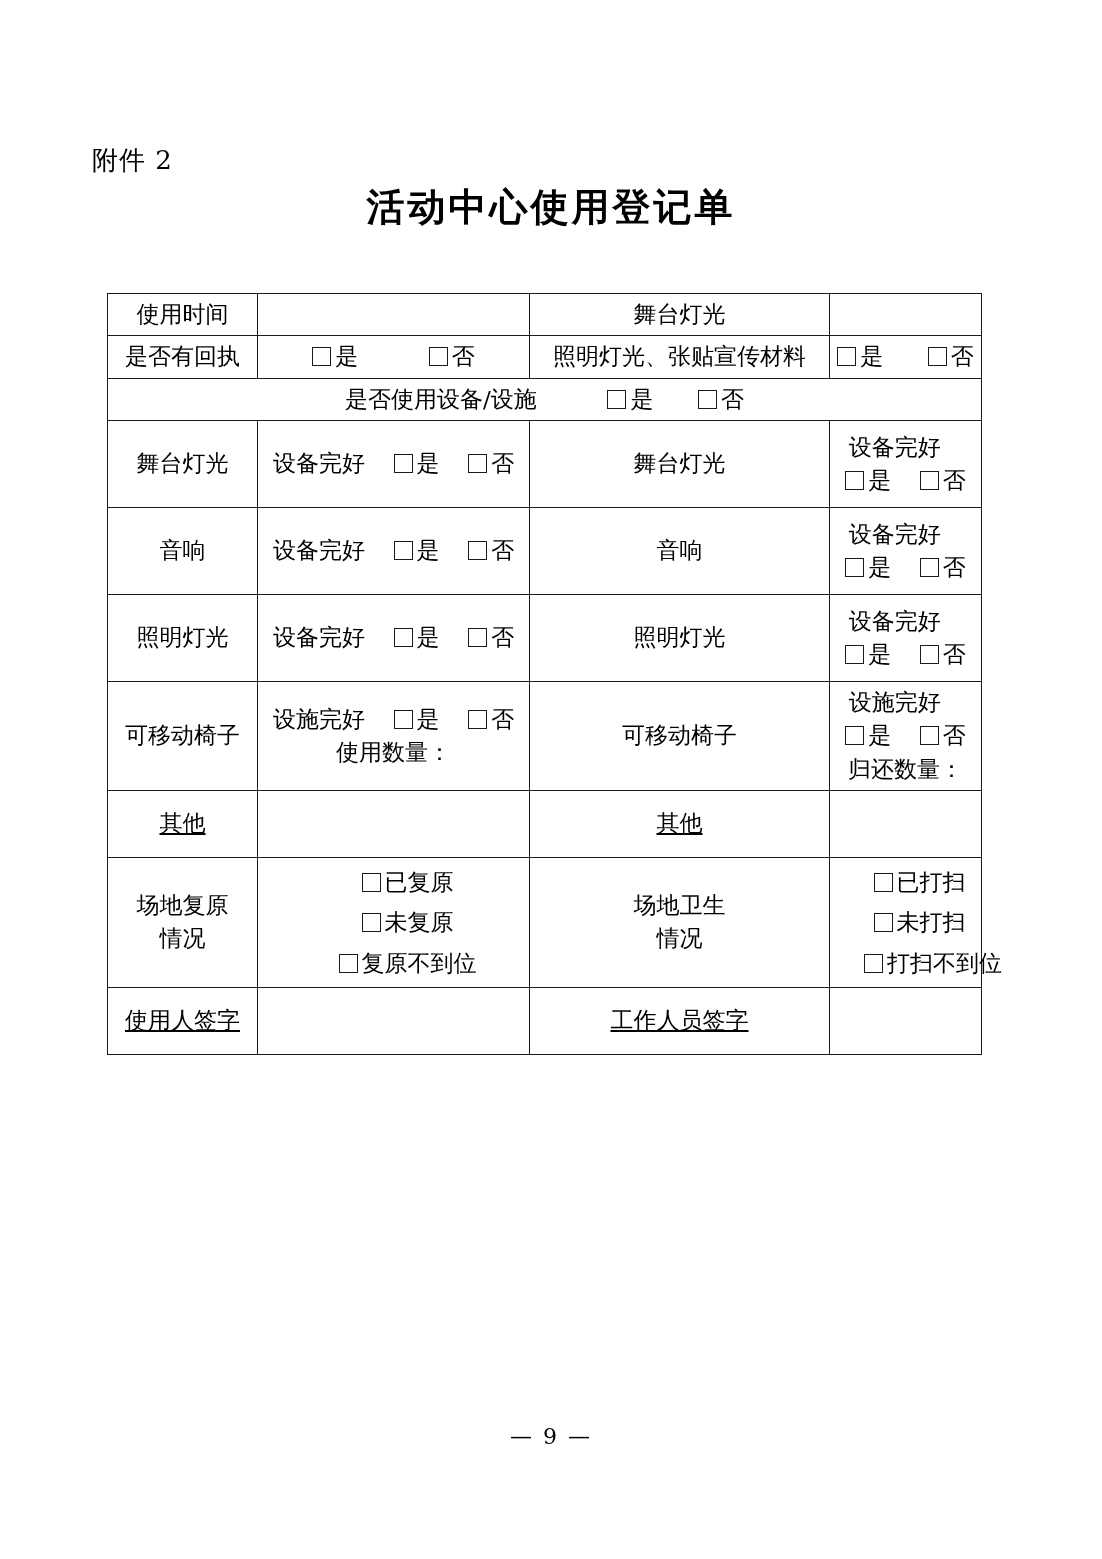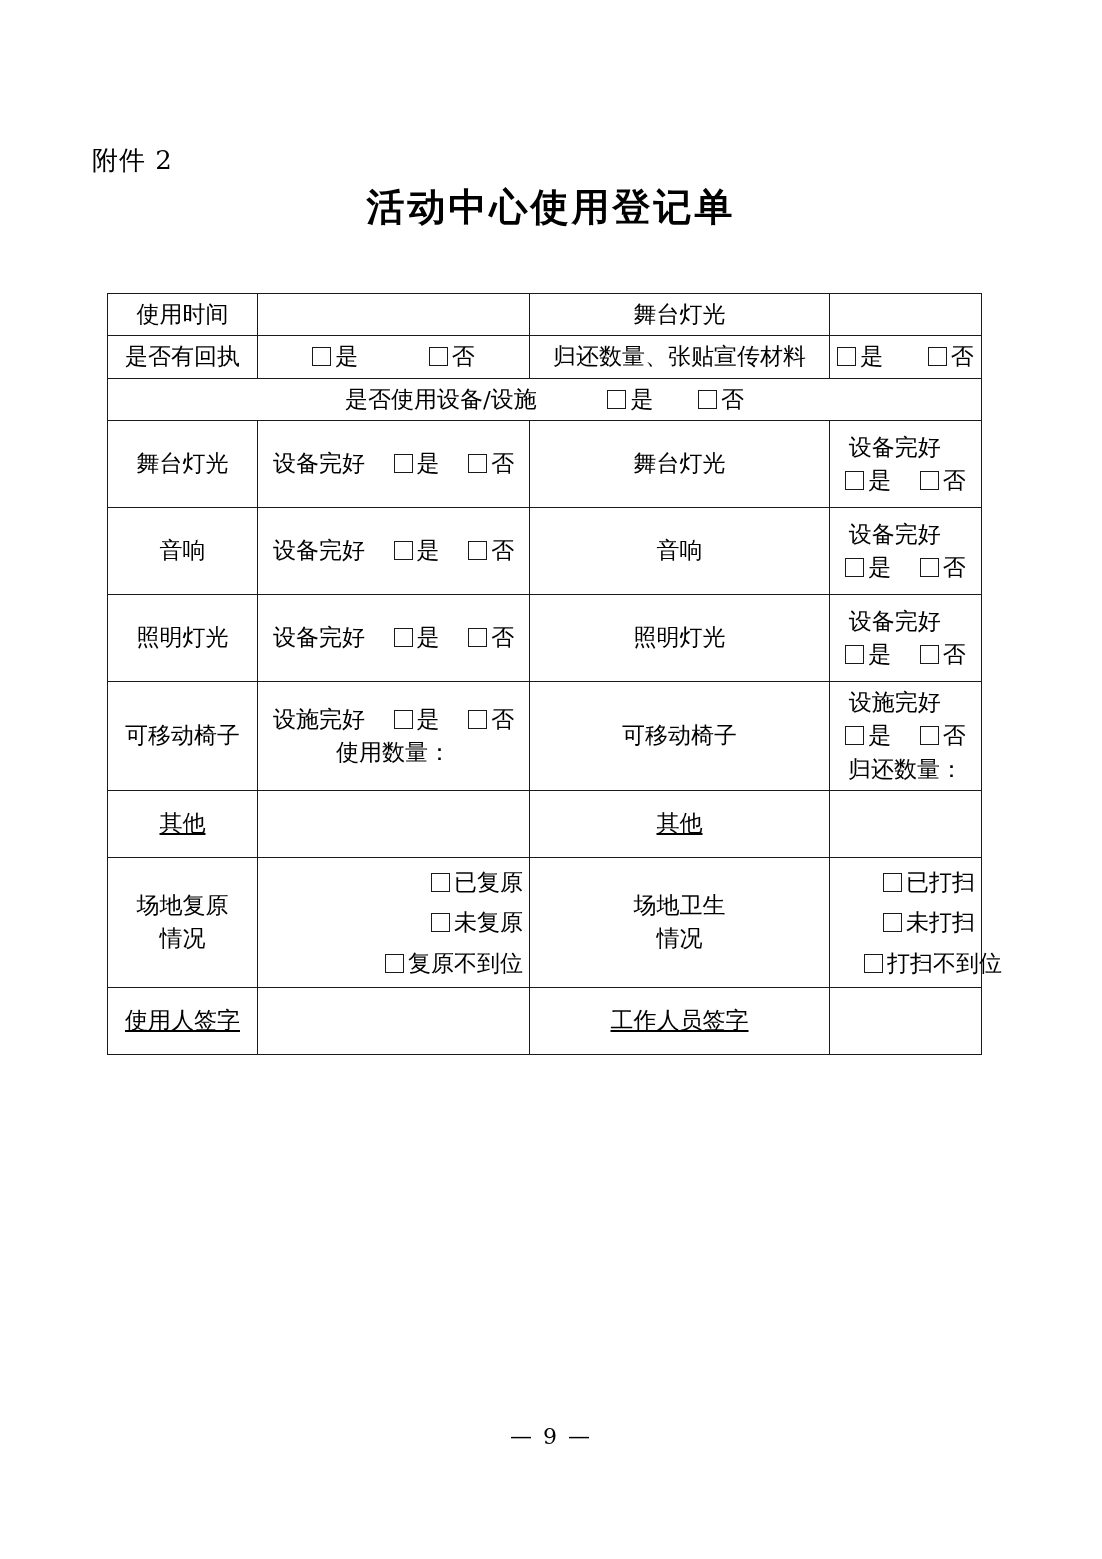--- a/index.html
+++ b/index.html
@@ -70,21 +70,21 @@
     border: 1.6px solid #1a1a1a;
     vertical-align: -2px;
     margin-right: 4px;
     background: #fff;
   }
   .sp-lg { display: inline-block; width: 56px; }
   .sp-md { display: inline-block; width: 30px; }
   .sp-sm { display: inline-block; width: 14px; }
   .left-line {
     display: block;
-    text-align: right;
+    text-align: center;
     padding-left: 28px;
     line-height: 1.75;
   }
   .two-line {
     line-height: 1.7;
   }
   .row-tall td { height: 78px; }
   .row-mid td { height: 58px; text-decoration: underline; }
   .footer {
     position: absolute;
@@ -122,21 +122,21 @@
       </tr>
 
 
       <tr>
         <td>是否有回执</td>
         <td>
           <span class="cb"><span class="box"></span><span>是</span></span>
           <span class="sp-lg"></span>
           <span class="cb"><span class="box"></span><span>否</span></span>
         </td>
-        <td>归还数量、张贴宣传材料</td>
+        <td>照明灯光、张贴宣传材料</td>
         <td>
           <span class="cb"><span class="box"></span><span>是</span></span>
           <span class="sp-md"></span>
           <span class="cb"><span class="box"></span><span>否</span></span>
         </td>
       </tr>
 
       <tr>
         <td colspan="4">
           <span>是否使用设备/设施</span>

